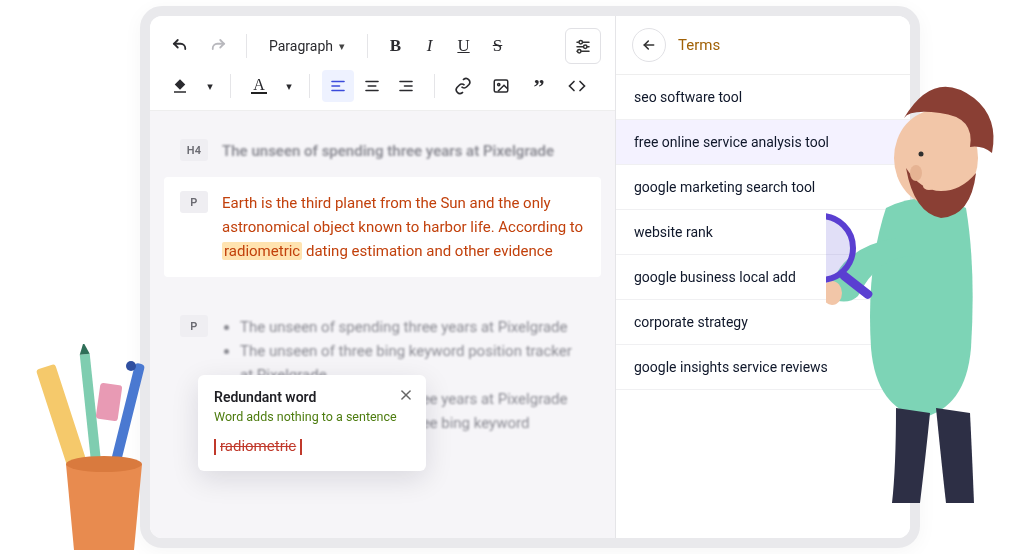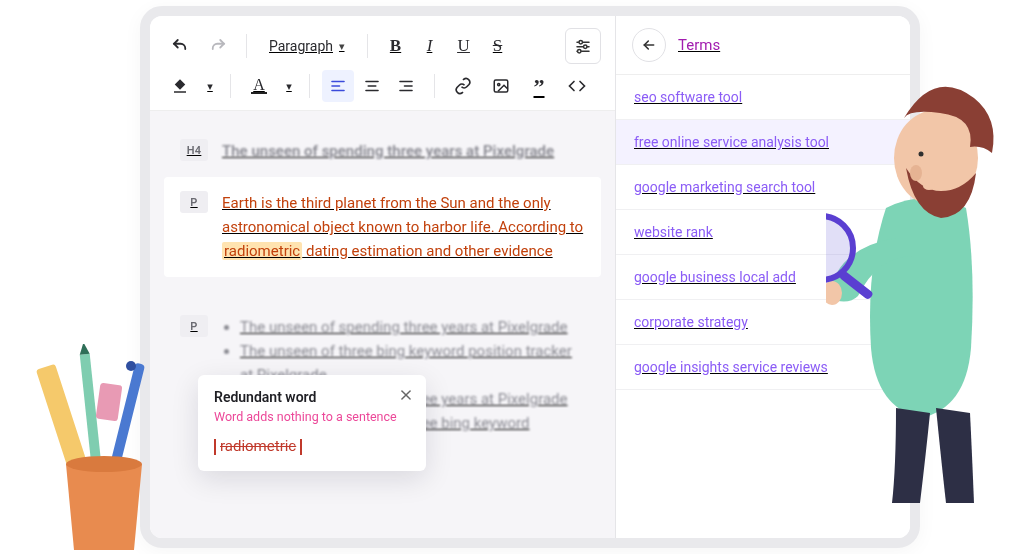--- a/index.html
+++ b/index.html
@@ -19,21 +19,20 @@
     height: 542px;
     border: 10px solid #e9e9ec;
     border-radius: 22px;
     background: #fff;
     overflow: hidden;
     box-shadow: 0 4px 20px rgba(0,0,0,0.04);
   }
   .app {
     display: flex;
     height: 100%;
-    text-decoration: underline;
   }
   .editor-pane {
     flex: 1;
     background: #f6f5f8;
     display: flex;
     flex-direction: column;
   }
   .side-pane {
     width: 295px;
     border-left: 1px solid #e5e5e8;
@@ -175,21 +174,21 @@
     z-index: 5;
   }
   .tip-title {
     font-size: 14px;
     font-weight: 600;
     color: #1f1f24;
     margin-bottom: 4px;
   }
   .tip-sub {
     font-size: 12.5px;
-    color: #ec4899;
+    color: #4d7c0f;
     margin-bottom: 12px;
   }
   .tip-word {
     color: #c0392b;
     text-decoration: line-through;
     font-size: 15px;
     display: inline-block;
     border-left: 2px solid #c0392b;
     border-right: 2px solid #c0392b;
     padding: 0 4px;
@@ -224,31 +223,31 @@
     border-radius: 17px;
     display: inline-flex;
     align-items: center;
     justify-content: center;
     cursor: pointer;
     font-size: 17px;
     color: #333;
   }
   .side-title {
     font-size: 15px;
-    color: #a21caf;
+    color: #a16207;
   }
   .term-list {
     list-style: none;
     overflow: hidden;
   }
   .term-item {
     padding: 14px 18px;
     border-bottom: 1px solid #f0f0f2;
     font-size: 14px;
-    color: #8b5cf6;
+    color: #0f172a;
     cursor: pointer;
   }
   .term-item.highlight {
     background: #f4f2ff;
   }
   
   .pencil-cup {
     position: absolute;
     left: 36px;
     bottom: 0;

